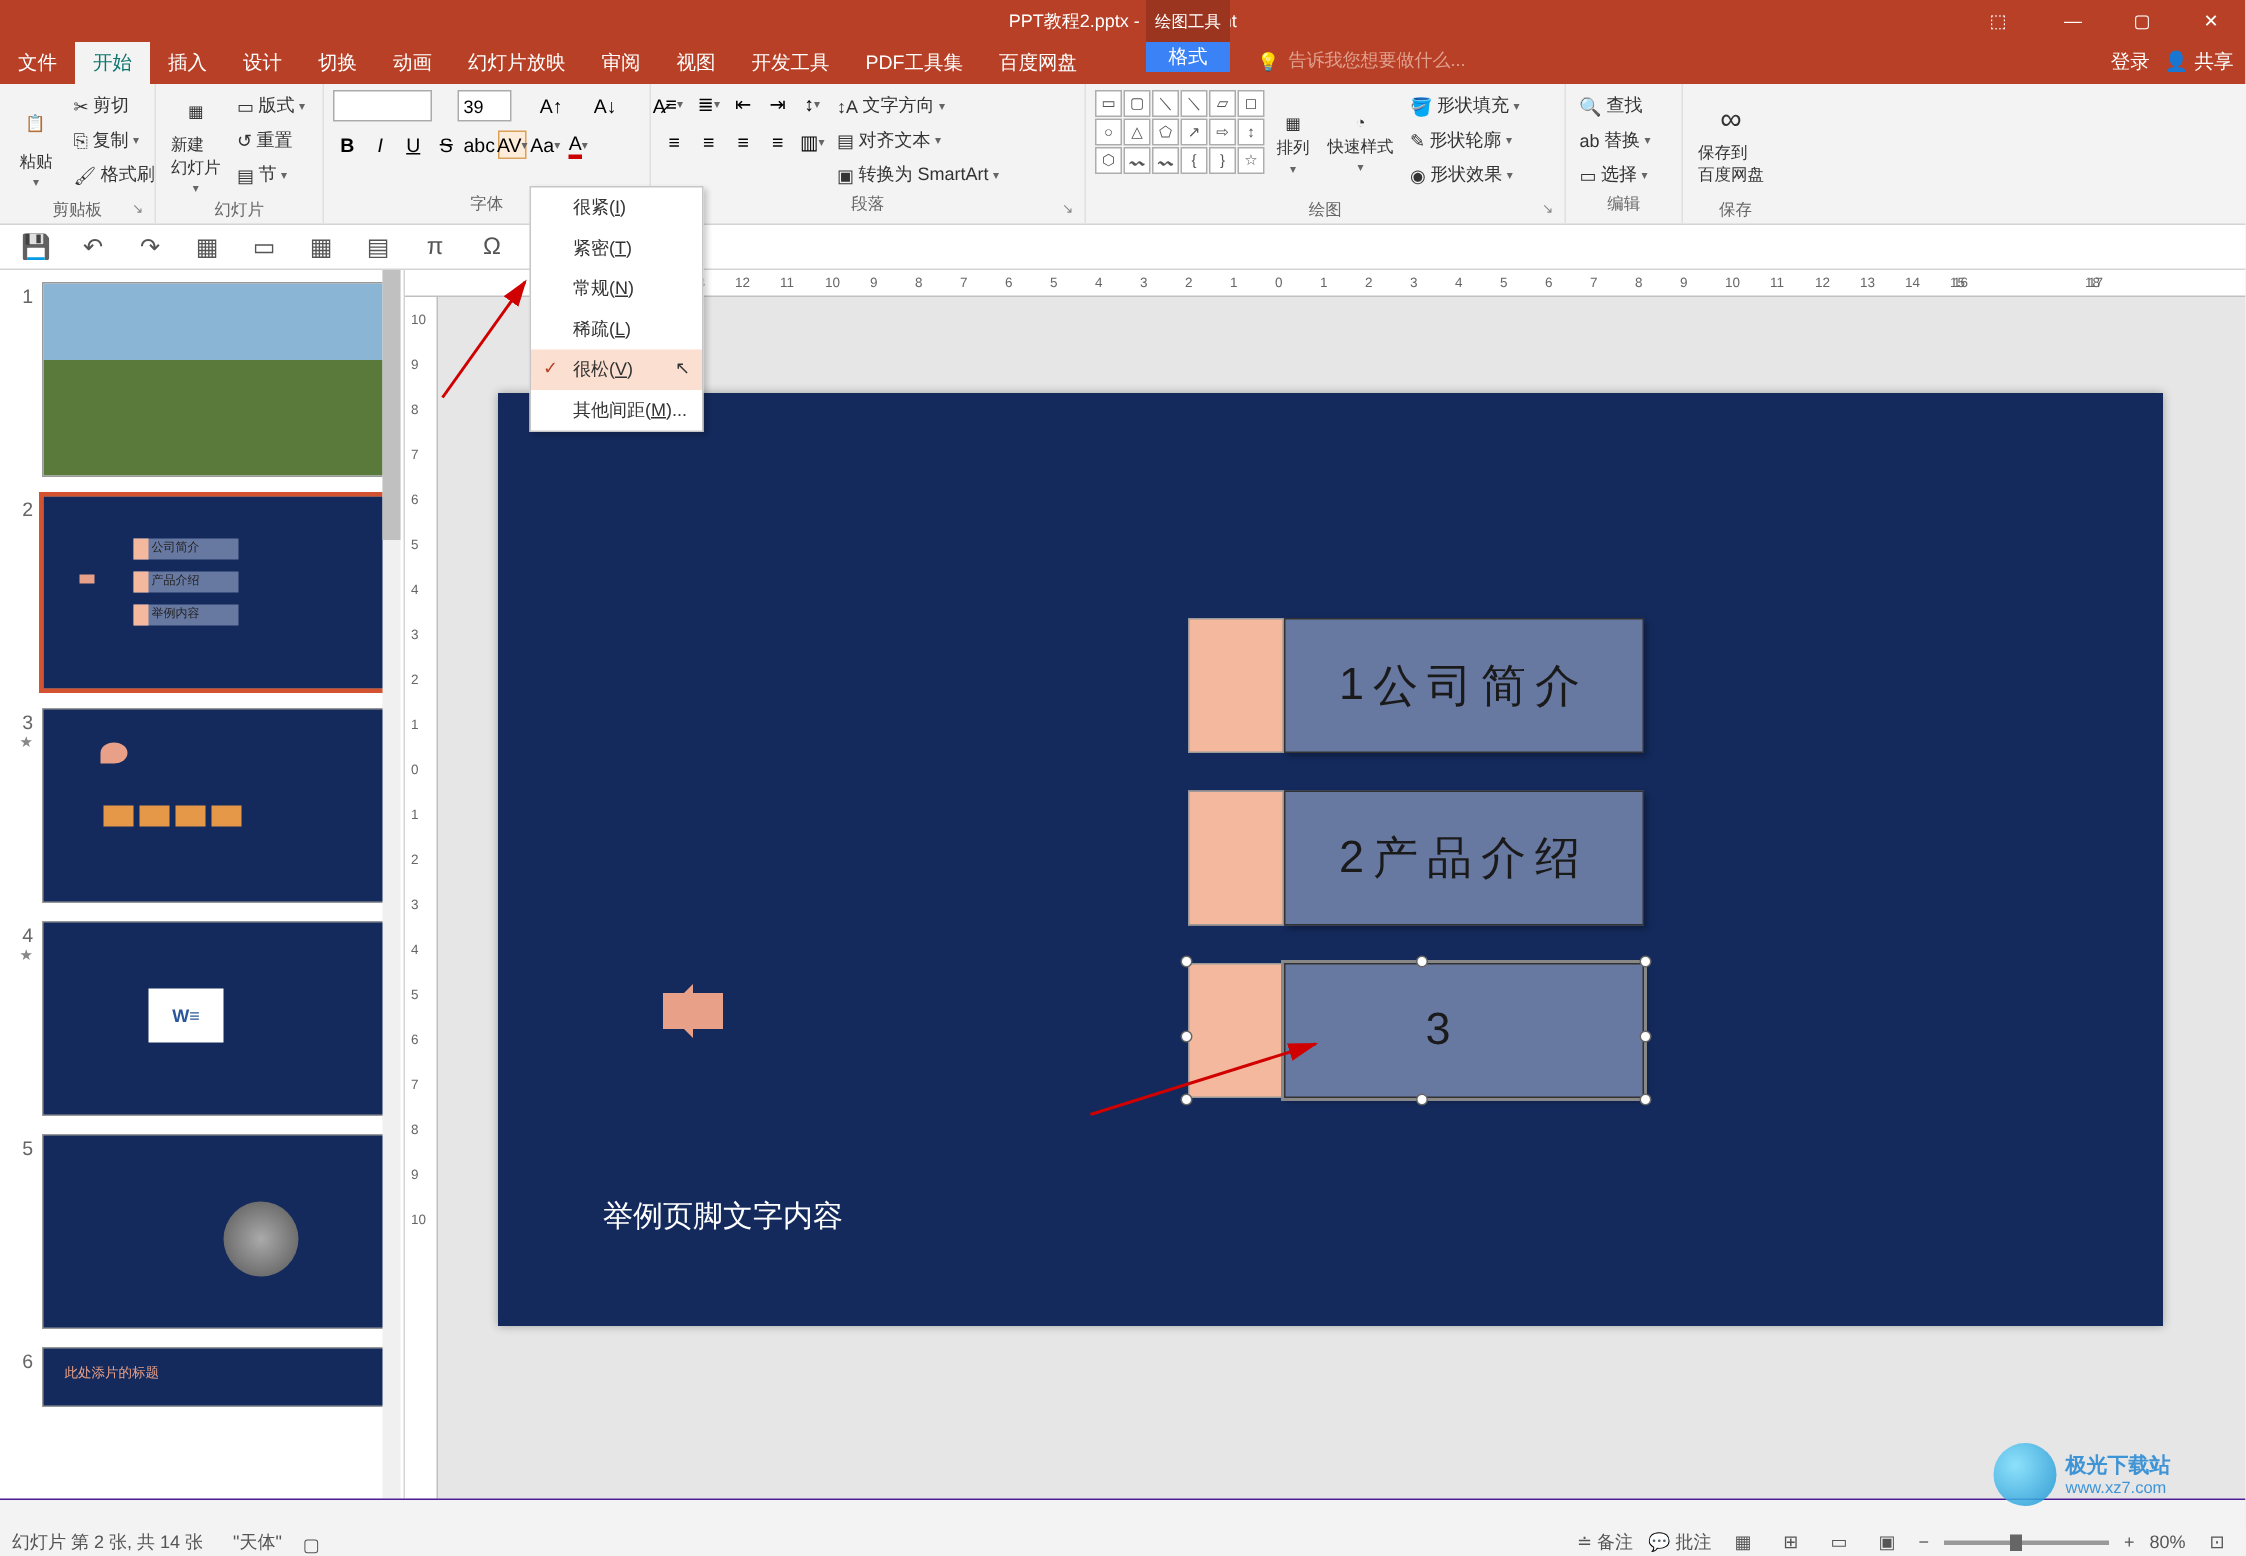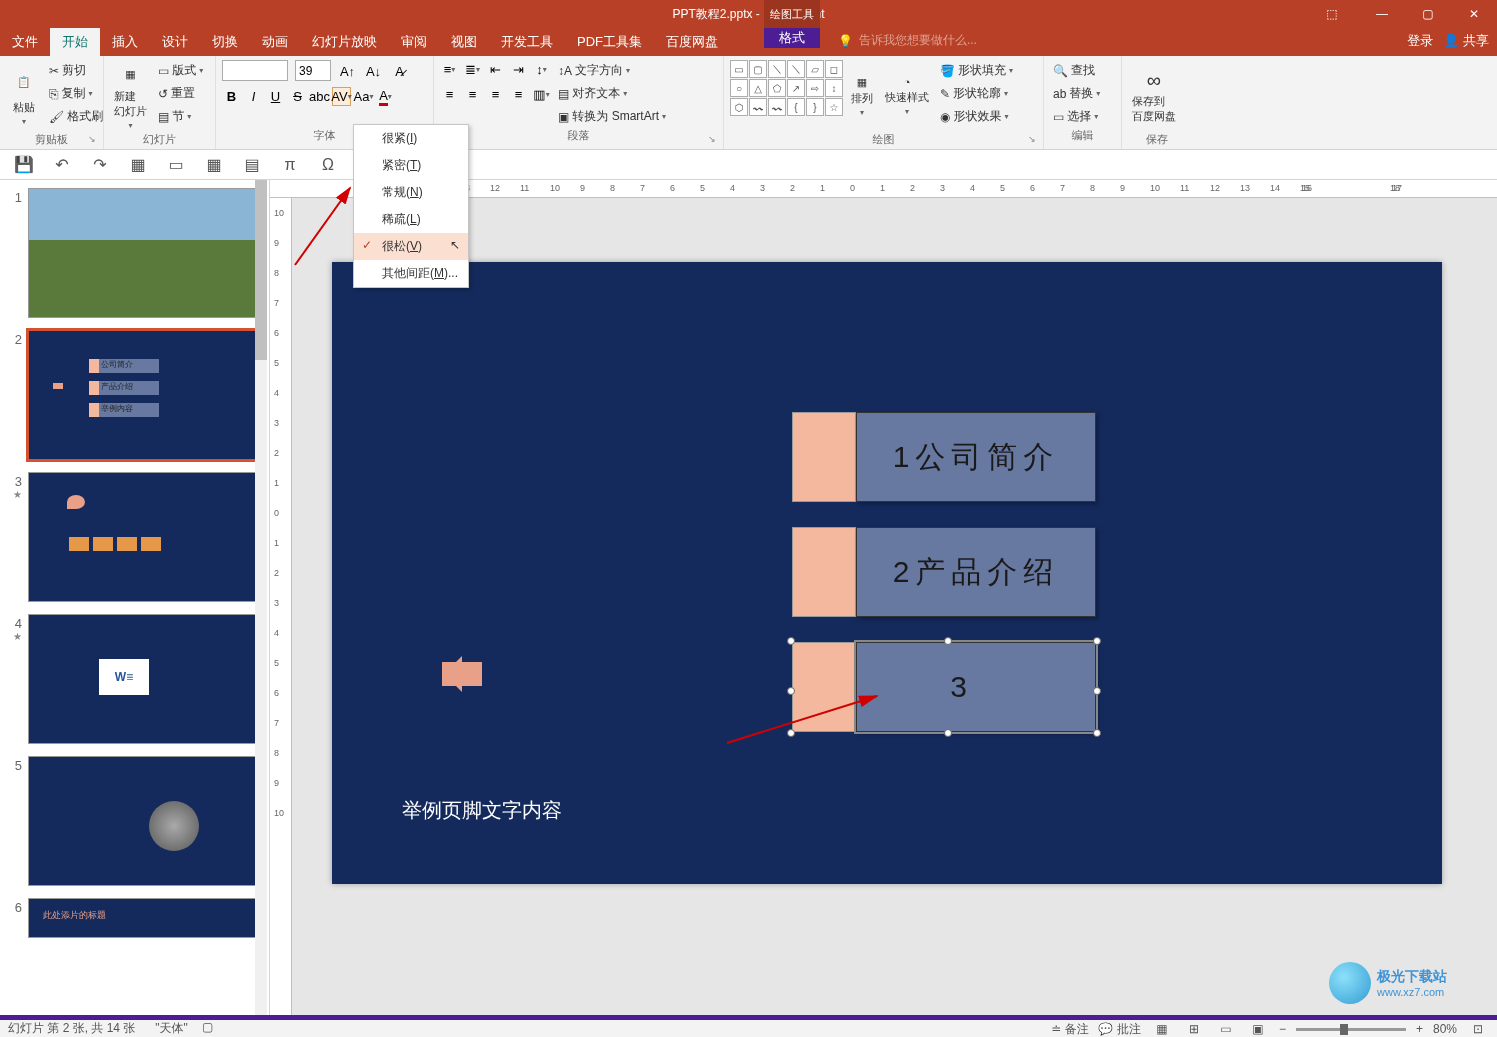--- a/index.html
+++ b/index.html
@@ -10,21 +10,21 @@
 .title-center{position:absolute;left:50%;transform:translateX(-50%);display:flex;align-items:center}
 .drawing-tools{position:absolute;left:764px;top:0;width:56px;height:28px;background:#9c3520;display:flex;align-items:center;justify-content:center;font-size:11px}
 .window-controls{position:absolute;right:0;display:flex;gap:0}
 .win-btn{width:46px;height:28px;display:flex;align-items:center;justify-content:center;cursor:pointer}
 .account-btn{width:26px;height:28px;display:flex;align-items:center;justify-content:center;margin-right:14px}
 
 
 .tabbar{height:28px;background:#b84026;display:flex;align-items:flex-end;color:#fff;font-size:13px}
 .tab{padding:5px 12px;cursor:pointer}
 .tab.active{background:#f3f3f3;color:#0f766e}
-.format-tab{position:absolute;left:764px;top:28px;width:56px;height:20px;background:#4c1d95;color:#fff;display:flex;align-items:center;justify-content:center;font-size:13px;cursor:pointer}
+.format-tab{position:absolute;left:764px;top:28px;width:56px;height:20px;background:#3b82f6;color:#fff;display:flex;align-items:center;justify-content:center;font-size:13px;cursor:pointer}
 .tell-me{position:absolute;left:838px;top:32px;color:#e0a090;font-size:12px;display:flex;align-items:center;gap:6px}
 .right-tabs{position:absolute;right:8px;top:32px;display:flex;gap:10px;color:#fff;font-size:13px}
 
 
 .ribbon{height:94px;background:#f3f3f3;border-bottom:1px solid #d4d4d4;display:flex;position:relative}
 .ribbon-group{border-right:1px solid #e0e0e0;padding:4px 6px;display:flex;flex-direction:column;justify-content:space-between;position:relative}
 .group-label{font-size:11px;color:#666;text-align:center;padding-bottom:2px}
 .group-content{display:flex;gap:4px;flex:1;align-items:flex-start}
 .ribbon-btn{display:flex;flex-direction:column;align-items:center;gap:2px;padding:2px 4px;cursor:pointer;font-size:11px;color:#333}
 .ribbon-btn.large{height:72px;justify-content:center}
@@ -79,21 +79,21 @@
 .toc-num{width:64px;height:90px;background:#f4b89e;border:1px solid #999}
 .toc-text{width:240px;height:90px;background:#6778a1;border:1px solid #333;display:flex;align-items:center;justify-content:center;color:#1a1a1a;font-size:30px;letter-spacing:6px;box-shadow:2px 2px 4px rgba(0,0,0,.3)}
 .toc-text.selected{outline:2px solid #888}
 .handle{position:absolute;width:8px;height:8px;background:#fff;border:1px solid #666;border-radius:50%}
 .pink-arrow{position:absolute;left:110px;top:400px;width:40px;height:24px;background:#e8a088}
 .pink-arrow::before{content:"";position:absolute;left:-16px;top:-6px;border:18px solid transparent;border-right:18px solid #e8a088}
 .footer-text{position:absolute;left:70px;bottom:60px;color:#fff;font-size:20px}
 .notes{height:42px;background:#fff;border-top:1px solid #d4d4d4;padding:10px 16px;color:#999;font-size:14px}
 
 
-.statusbar{position:absolute;bottom:0;left:0;right:0;height:22px;background:#f3f3f3;border-top:5px solid #4c1d95;display:flex;align-items:flex-start;font-size:12px;color:#555;padding:0 8px}
+.statusbar{position:absolute;bottom:0;left:0;right:0;height:38px;background:#f3f3f3;border-top:1px solid #4c1d95;display:flex;align-items:flex-end;font-size:12px;color:#555;padding:0 8px}
 .status-right{margin-left:auto;display:flex;align-items:center;gap:10px}
 .view-btn{width:22px;height:18px;display:flex;align-items:center;justify-content:center;cursor:pointer}
 .zoom-slider{width:110px;height:3px;background:#999;position:relative}
 .zoom-thumb{position:absolute;left:44px;top:-4px;width:8px;height:11px;background:#666}
 
 
 .watermark{position:absolute;right:18px;bottom:30px;width:150px;height:48px;display:flex;align-items:center;gap:6px;opacity:0.85;pointer-events:none}
 .wm-circle{width:42px;height:42px;border-radius:50%;background:radial-gradient(circle at 35% 35%,#7de0ff,#1590d0)}
 .wm-text{color:#2386d4;font-size:14px;font-weight:bold}
 </style>
@@ -195,21 +195,21 @@
             <span>节</span>
             <span class="dropdown-arrow">▾</span>
           </div>
       </div>
     </div>
     <div class="group-label">幻灯片</div>
   </div>
 
   <div class="ribbon-group" style="width:218px">
     <div class="group-content" style="flex-direction:column;gap:6px">
-      <div style="display:flex;gap:7px;align-items:flex-end">
+      <div style="display:flex;gap:17px;align-items:center">
         <input class="font-select" style="">
         <input class="size-select" value="39" style="">
         <span class="fmt-btn">A↑</span>
         <span class="fmt-btn">A↓</span>
         <span class="fmt-btn">A̷</span>
       </div>
       <div style="display:flex;gap:3px;align-items:center">
         <span class="fmt-btn">
             <b>B</b>
           </span>

